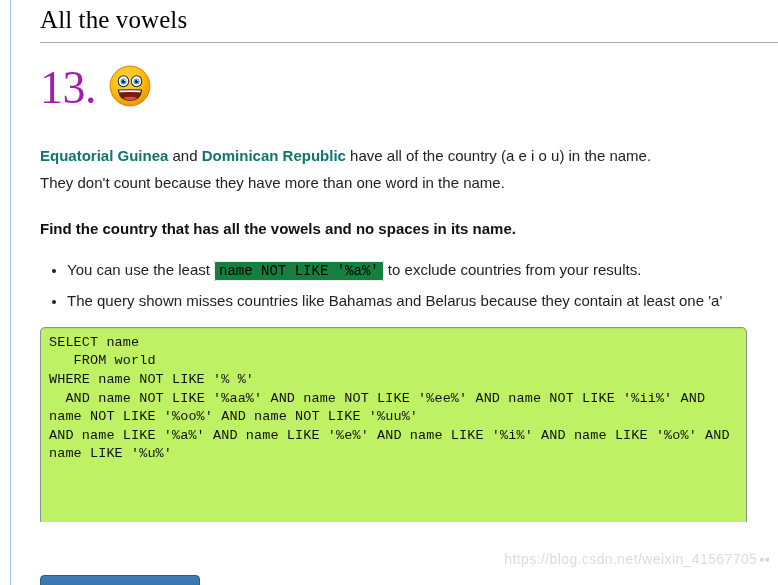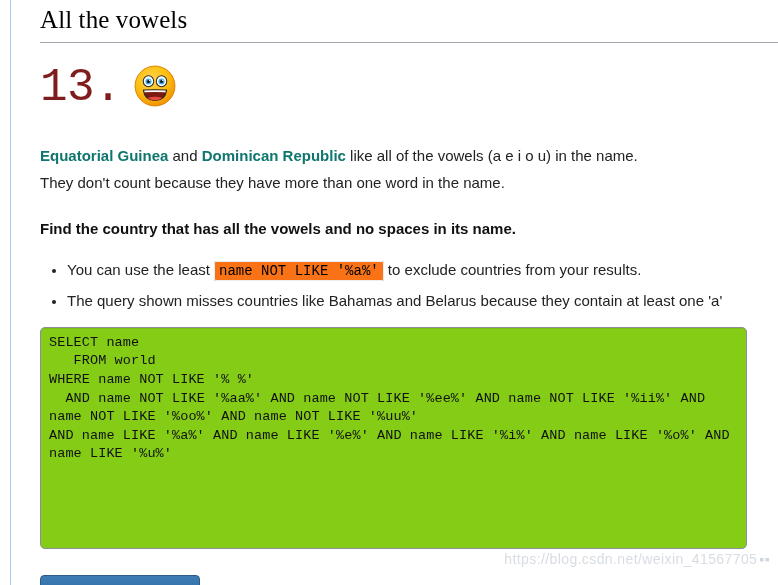--- a/index.html
+++ b/index.html
@@ -24,21 +24,21 @@
     width: 1px;
     height: 585px;
     background: #a9c9ea;
   }
 
   .page {
     position: absolute;
     left: 0;
     top: 0;
     width: 778px;
-    height: 585px;
+    height: 522px;
     padding: 0;
     box-sizing: border-box;
     overflow: hidden;
   }
 
   .content {
     margin-left: 40px;
     width: 760px;
   }
 
@@ -61,24 +61,24 @@
     height: 0;
   }
 
   .qnum-row {
     display: flex;
     align-items: flex-start;
     margin-top: 19px;
     height: 58px;
   }
   .qnum {
-    font-family: Liberation Mono, monospace;
+    font-family: Liberation Serif, serif;
     font-size: 46px;
     font-weight: 400;
-    color: #7f1d1d;
+    color: #a21caf;
     line-height: 52px;
     letter-spacing: -0.5px;
   }
   .emoji {
     margin-left: 12px;
     margin-top: 2px;
     width: 44px;
     height: 44px;
     display: block;
   }
@@ -118,36 +118,36 @@
     margin: 0;
     padding: 0;
   }
   ul.hints li::marker {
     font-size: 14px;
   }
 
   code.inline {
     font-family: "Liberation Mono", monospace;
     font-size: 14px;
-    background: #f97316;
+    background: #15803d;
     border: 1px solid #eaecf0;
     border-radius: 2px;
     padding: 1px 4px;
     color: #000000;
     white-space: pre;
   }
 
   .code-area {
     margin-top: 12px;
     width: 707px;
     height: 222px;
     box-sizing: border-box;
     border: 1px solid #8b8f99;
     border-radius: 5px;
-    background: #84cc16;
+    background: #bef264;
     box-shadow: 0 1px 0 rgba(0,0,0,0.06) inset;
     padding: 6px 8px 6px 8px;
     overflow: hidden;
   }
   pre.sql {
     font-family: "Liberation Mono", monospace;
     font-size: 13.5px;
     line-height: 18.6px;
     margin: 0;
     color: #111111;
@@ -222,21 +222,21 @@
         <circle cx="41.5" cy="25.5" r="2.2" fill="#17181a"></circle>
         <circle cx="24.3" cy="23.6" r="1.1" fill="#ffffff"></circle>
         <circle cx="43.3" cy="23.6" r="1.1" fill="#ffffff"></circle>
         <path d="M15 38 Q32 37 49 38 Q47 53 32 53 Q17 53 15 38 Z" fill="#7a1b10" stroke="#2b2b2b" stroke-width="1.5" stroke-linejoin="round"></path>
         <path d="M16.5 38.6 Q32 37.8 47.5 38.6 L47.5 41 Q32 40.4 16.5 41 Z" fill="#ffffff"></path>
         <path d="M21 49.5 Q32 45.5 43 49.5 Q38 53 32 53 Q26 53 21 49.5 Z" fill="#e8473f"></path>
       </svg>
     </div>
 
     <div class="para-block">
-      <p class="para"><strong>Equatorial Guinea</strong><span> and </span><strong>Dominican Republic</strong><span> like all of the vowels (a e i o u) in the name.</span></p>
+      <p class="para"><strong>Equatorial Guinea</strong><span> and </span><strong>Dominican Republic</strong><span> have all of the country (a e i o u) in the name.</span></p>
       <p class="para">They don't count because they have more than one word in the name.</p>
     </div>
 
     <p class="find-line">Find the country that has all the vowels and no spaces in its name.</p>
 
     <ul class="hints">
       <li><span>You can use the least </span><code class="inline">name NOT LIKE '%a%'</code><span> to exclude countries from your results.</span></li>
       <li><span>The query shown misses countries like Bahamas and Belarus because they contain at least one 'a'</span></li>
     </ul>
 

